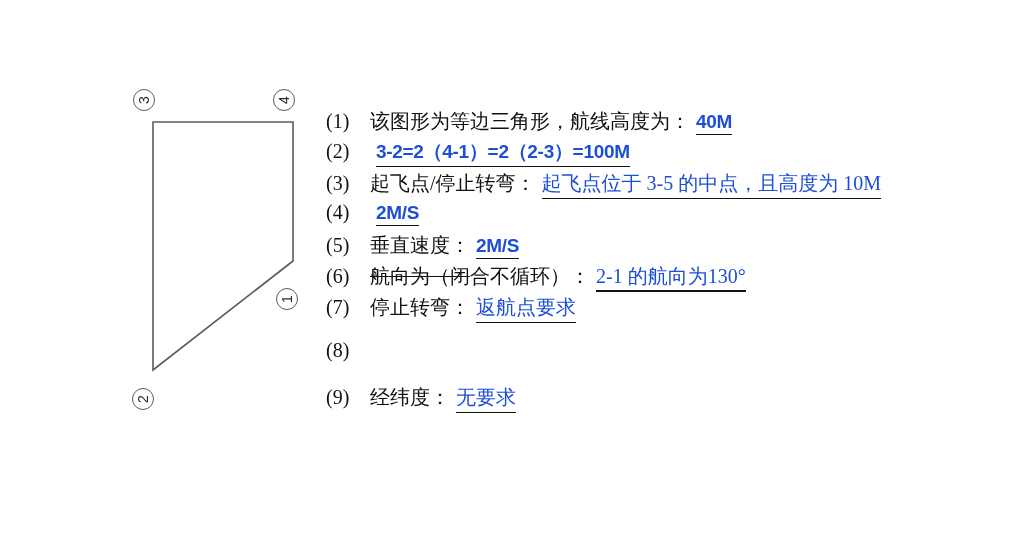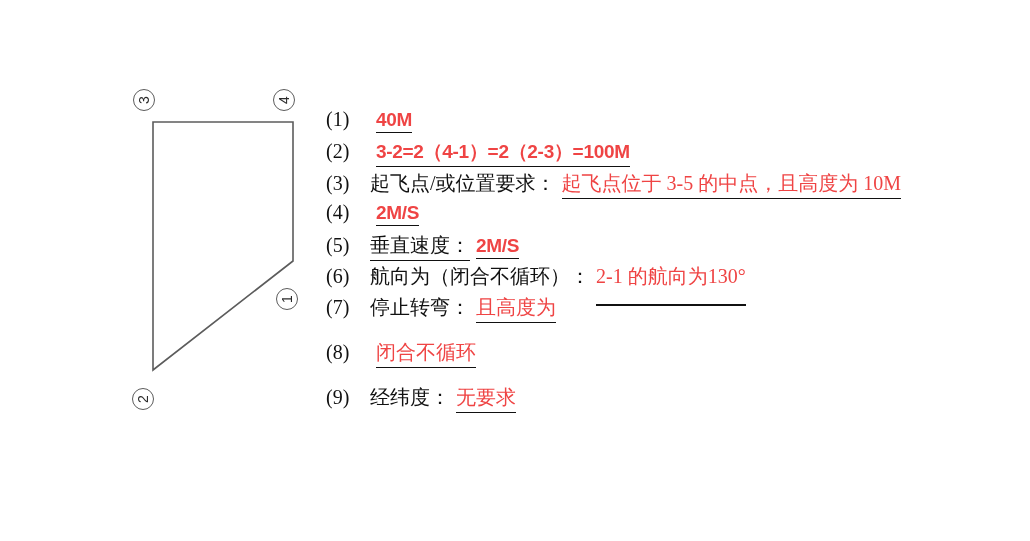--- a/index.html
+++ b/index.html
@@ -75,39 +75,39 @@
     color: #111111;
   }
   .label {
     font-family: "Liberation Serif", "DejaVu Serif", serif;
     font-size: 20px;
     color: #111111;
   }
   .value {
     font-family: "Liberation Serif", "DejaVu Serif", serif;
     font-size: 20px;
-    color: #ef4444;
+    color: #1d4ed8;
     border-bottom: 1.6px solid #111111;
     padding-bottom: 1px;
     margin-left: 6px;
   }
   .value.thick {
     border-bottom-width: 2.6px;
-    padding-bottom: 14px;
+    padding-bottom: 0;
   }
   .value.sans {
     font-family: "Liberation Sans", "DejaVu Sans", sans-serif;
     font-size: 19px;
     font-weight: 700;
     letter-spacing: -0.3px;
   }
   
   .label.partial-underline {
     border-bottom: 1.6px solid #111111;
-    padding-bottom: 1px;
+    padding-bottom: 17px;
     font-family: Liberation Serif, serif;
   }
 </style>
 </head>
 <body>
 
 <div id="diagram">
 
   <svg width="220" height="340" viewBox="0 0 220 340">
     <polygon points="33,44 173,44 173,183 33,292" fill="none" stroke="#5c5c5c" stroke-width="1.6" stroke-linejoin="miter"></polygon>
@@ -128,31 +128,32 @@
   <div class="vertex-label" style="left: 12px; top: 310px;">
     <span>2</span>
   </div>
 
 </div>
 
 <div id="spec">
 
   <div class="spec-row">
     <span class="idx">(1)</span>
+    <span class="label">该图形为等边三角形，航线高度为：</span>
     <span class="value sans">40M</span>
   </div>
 
   <div class="spec-row">
     <span class="idx">(2)</span>
     <span class="value sans">3-2=2（4-1）=2（2-3）=100M</span>
   </div>
 
   <div class="spec-row">
     <span class="idx">(3)</span>
-    <span class="label">起飞点/或位置要求：</span>
+    <span class="label">起飞点/停止转弯：</span>
     <span class="value">起飞点位于 3-5 的中点，且高度为 10M</span>
   </div>
 
   <div class="spec-row">
     <span class="idx">(4)</span>
     <span class="value sans">2M/S</span>
   </div>
 
   <div class="spec-row">
     <span class="idx">(5)</span>
@@ -162,26 +163,25 @@
 
   <div class="spec-row">
     <span class="idx">(6)</span>
     <span class="label">航向为（闭合不循环）：</span>
     <span class="value thick">2-1 的航向为130°</span>
   </div>
 
   <div class="spec-row">
     <span class="idx">(7)</span>
     <span class="label">停止转弯：</span>
-    <span class="value">且高度为</span>
+    <span class="value">返航点要求</span>
   </div>
 
   <div class="spec-row spaced-before">
     <span class="idx">(8)</span>
-    <span class="value">闭合不循环</span>
   </div>
 
   <div class="spec-row spaced-before">
     <span class="idx">(9)</span>
     <span class="label">经纬度：</span>
     <span class="value">无要求</span>
   </div>
 
 </div>
 

